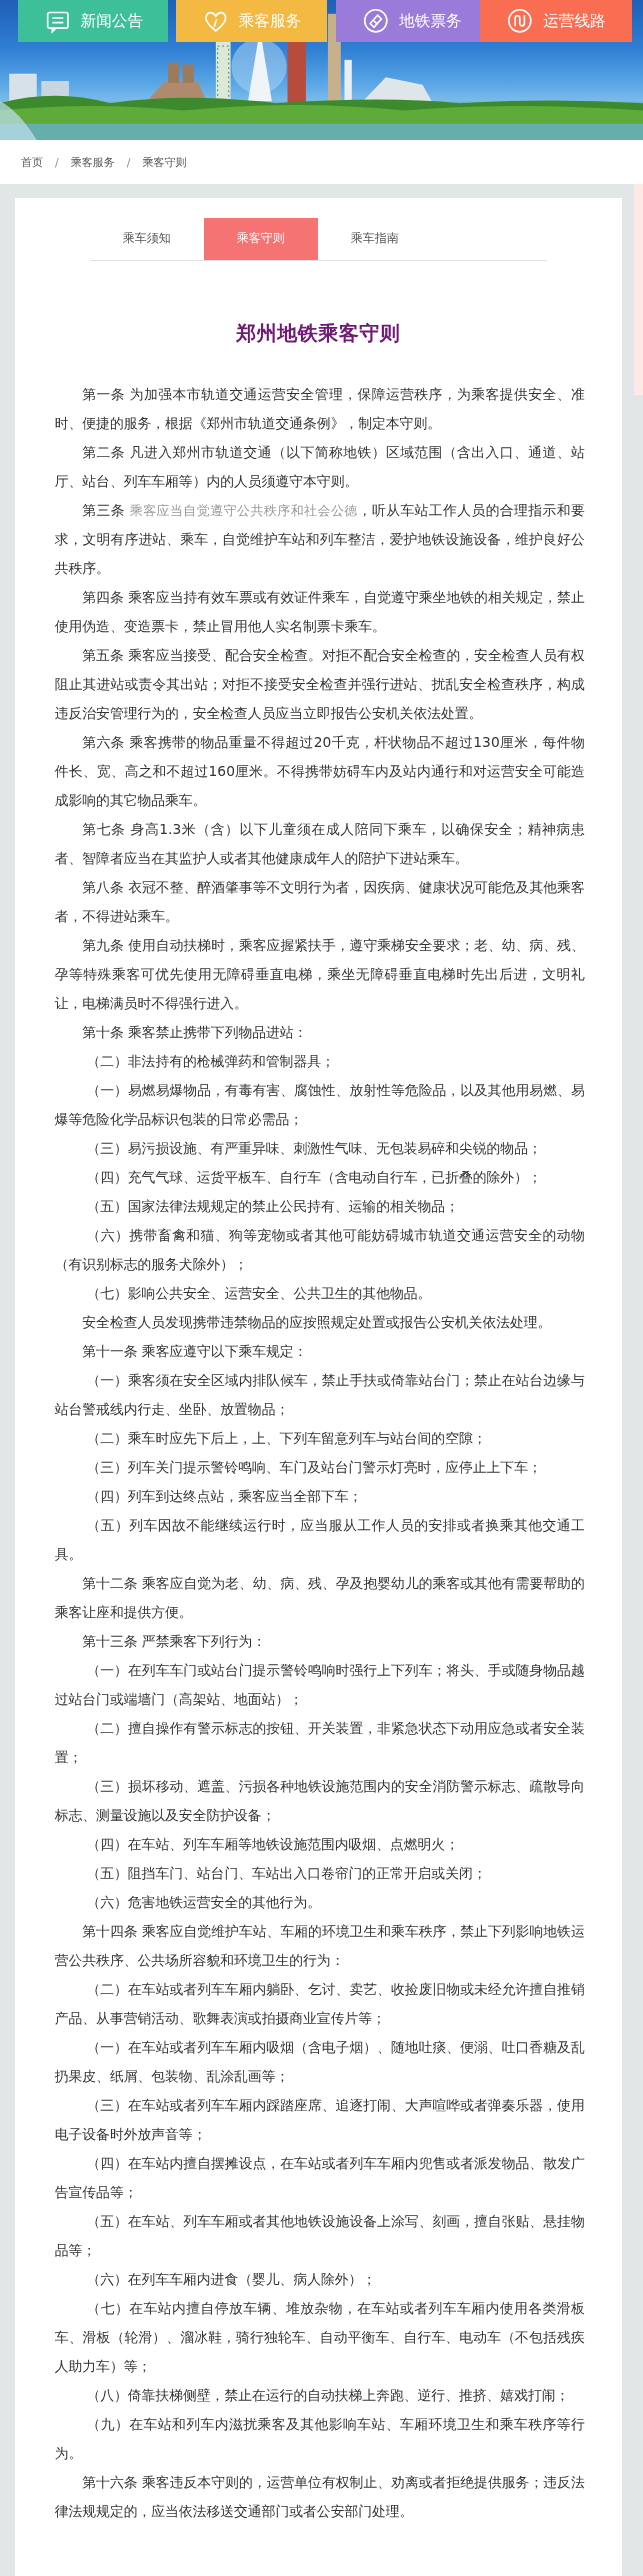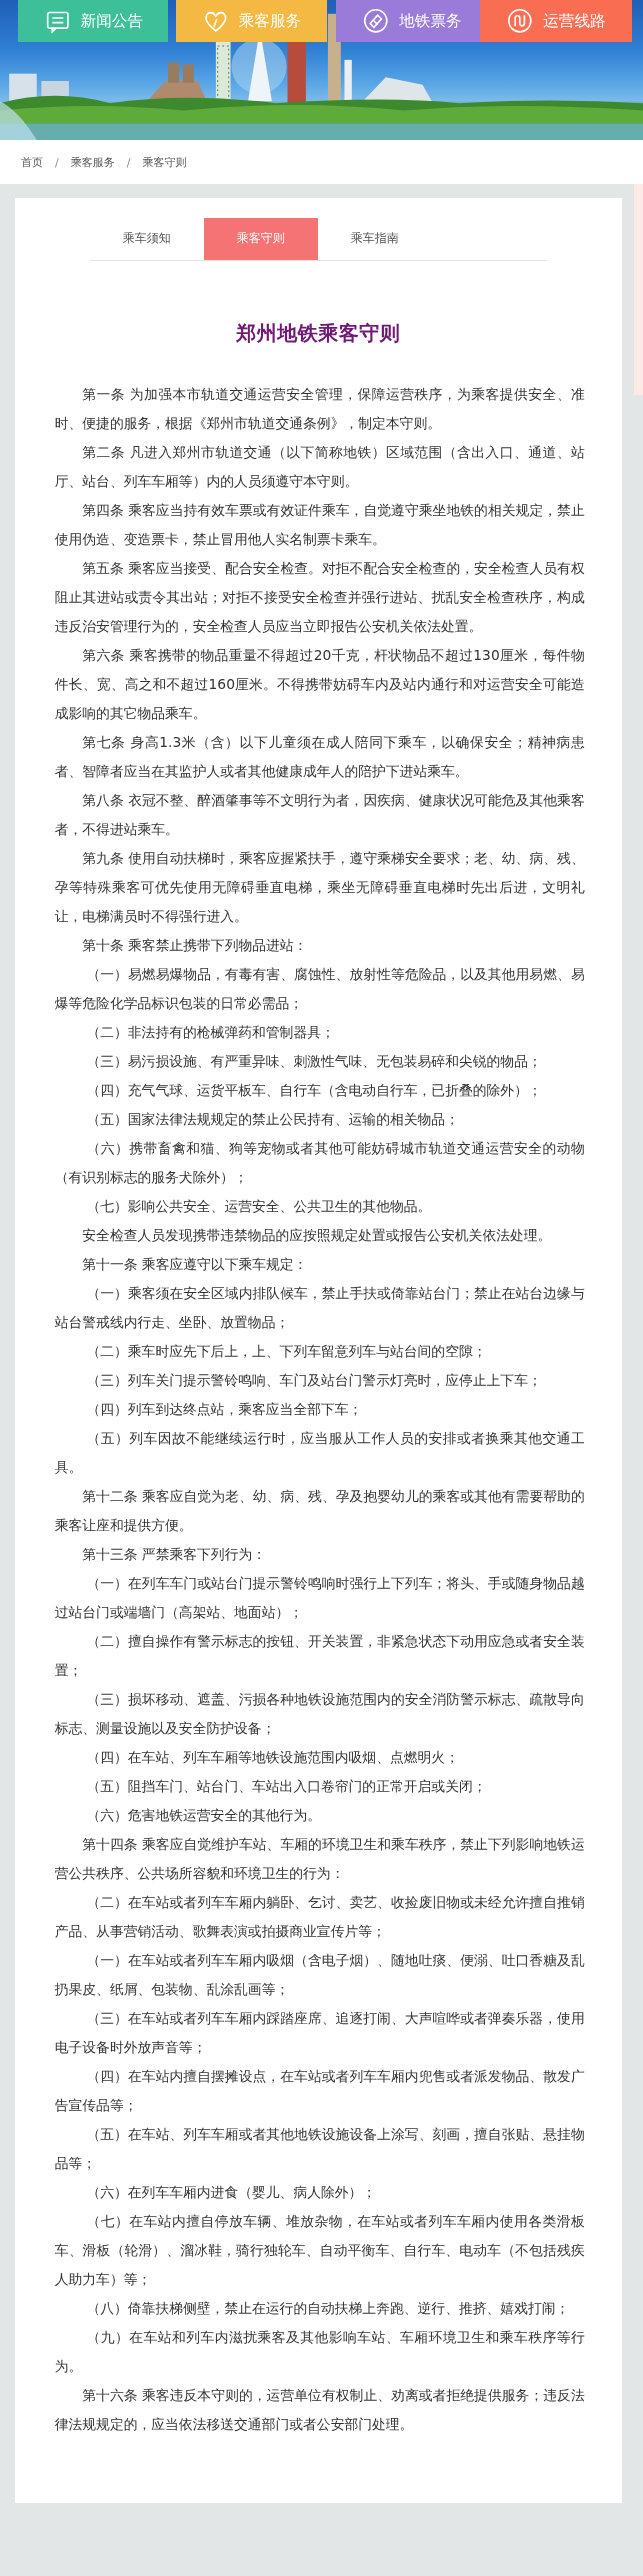--- a/index.html
+++ b/index.html
@@ -95,29 +95,30 @@
   <div class="card">
     <div class="tabs">
       <div class="tab">乘车须知</div>
       <div class="tab active">乘客守则</div>
       <div class="tab">乘车指南</div>
     </div>
     <h1 class="title">郑州地铁乘客守则</h1>
     <div id="article-body">
         <p class="para"><span>第一条 为加强本市轨道交通运营安全管理，保障运营秩序，为乘客提供安全、准时、便捷的服务，根据《郑州市轨道交通条例》，制定本守则。</span></p>
         <p class="para"><span>第二条 凡进入郑州市轨道交通（以下简称地铁）区域范围（含出入口、通道、站厅、站台、列车车厢等）内的人员须遵守本守则。</span></p>
+        <p class="para"><span>第三条 </span><span class="light">乘客应当自觉遵守公共秩序和社会公德</span><span>，听从车站工作人员的合理指示和要求，文明有序进站、乘车，自觉维护车站和列车整洁，爱护地铁设施设备，维护良好公共秩序。</span></p>
         <p class="para"><span>第四条 乘客应当持有效车票或有效证件乘车，自觉遵守乘坐地铁的相关规定，禁止使用伪造、变造票卡，禁止冒用他人实名制票卡乘车。</span></p>
         <p class="para"><span>第五条 乘客应当接受、配合安全检查。对拒不配合安全检查的，安全检查人员有权阻止其进站或责令其出站；对拒不接受安全检查并强行进站、扰乱安全检查秩序，构成违反治安管理行为的，安全检查人员应当立即报告公安机关依法处置。</span></p>
         <p class="para"><span>第六条 乘客携带的物品重量不得超过20千克，杆状物品不超过130厘米，每件物件长、宽、高之和不超过160厘米。不得携带妨碍车内及站内通行和对运营安全可能造成影响的其它物品乘车。</span></p>
         <p class="para"><span>第七条 身高1.3米（含）以下儿童须在成人陪同下乘车，以确保安全；精神病患者、智障者应当在其监护人或者其他健康成年人的陪护下进站乘车。</span></p>
         <p class="para"><span>第八条 衣冠不整、醉酒肇事等不文明行为者，因疾病、健康状况可能危及其他乘客者，不得进站乘车。</span></p>
         <p class="para"><span>第九条 使用自动扶梯时，乘客应握紧扶手，遵守乘梯安全要求；老、幼、病、残、孕等特殊乘客可优先使用无障碍垂直电梯，乘坐无障碍垂直电梯时先出后进，文明礼让，电梯满员时不得强行进入。</span></p>
         <p class="para"><span>第十条 乘客禁止携带下列物品进站：</span></p>
+        <p class="para sub"><span>（二）非法持有的枪械弹药和管制器具；</span></p>
         <p class="para sub"><span>（一）易燃易爆物品，有毒有害、腐蚀性、放射性等危险品，以及其他用易燃、易爆等危险化学品标识包装的日常必需品；</span></p>
-        <p class="para sub"><span>（二）非法持有的枪械弹药和管制器具；</span></p>
         <p class="para sub"><span>（三）易污损设施、有严重异味、刺激性气味、无包装易碎和尖锐的物品；</span></p>
         <p class="para sub"><span>（四）充气气球、运货平板车、自行车（含电动自行车，已折叠的除外）；</span></p>
         <p class="para sub"><span>（五）国家法律法规规定的禁止公民持有、运输的相关物品；</span></p>
         <p class="para sub"><span>（六）携带畜禽和猫、狗等宠物或者其他可能妨碍城市轨道交通运营安全的动物（有识别标志的服务犬除外）；</span></p>
         <p class="para sub"><span>（七）影响公共安全、运营安全、公共卫生的其他物品。</span></p>
         <p class="para"><span>安全检查人员发现携带违禁物品的应按照规定处置或报告公安机关依法处理。</span></p>
         <p class="para"><span>第十一条 乘客应遵守以下乘车规定：</span></p>
         <p class="para sub"><span>（一）乘客须在安全区域内排队候车，禁止手扶或倚靠站台门；禁止在站台边缘与站台警戒线内行走、坐卧、放置物品；</span></p>
         <p class="para sub"><span>（二）乘车时应先下后上，上、下列车留意列车与站台间的空隙；</span></p>
         <p class="para sub"><span>（三）列车关门提示警铃鸣响、车门及站台门警示灯亮时，应停止上下车；</span></p>

